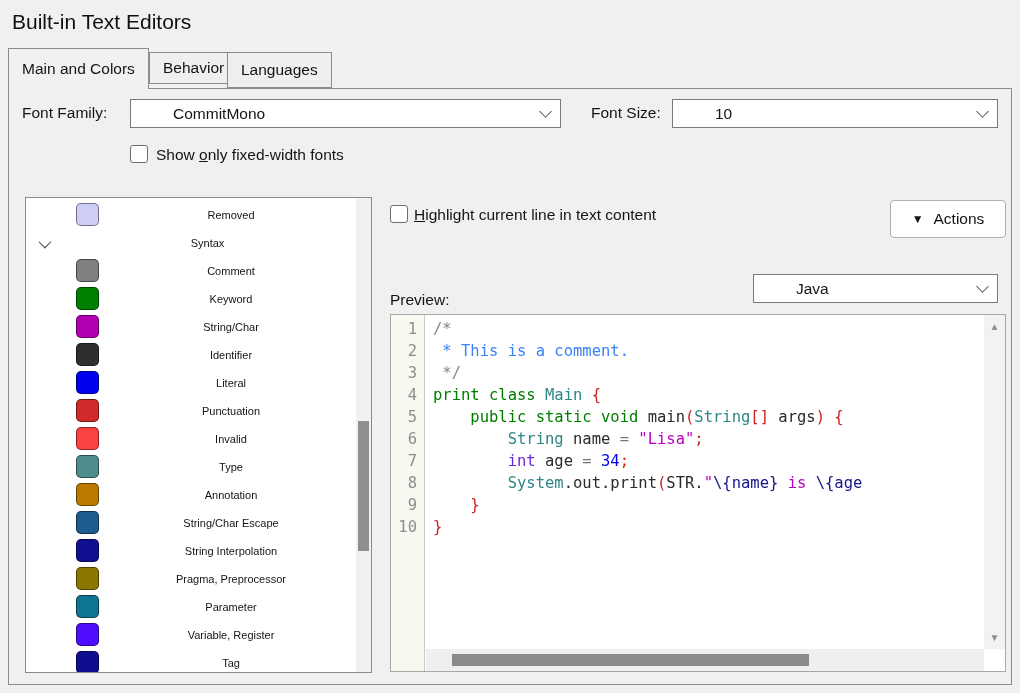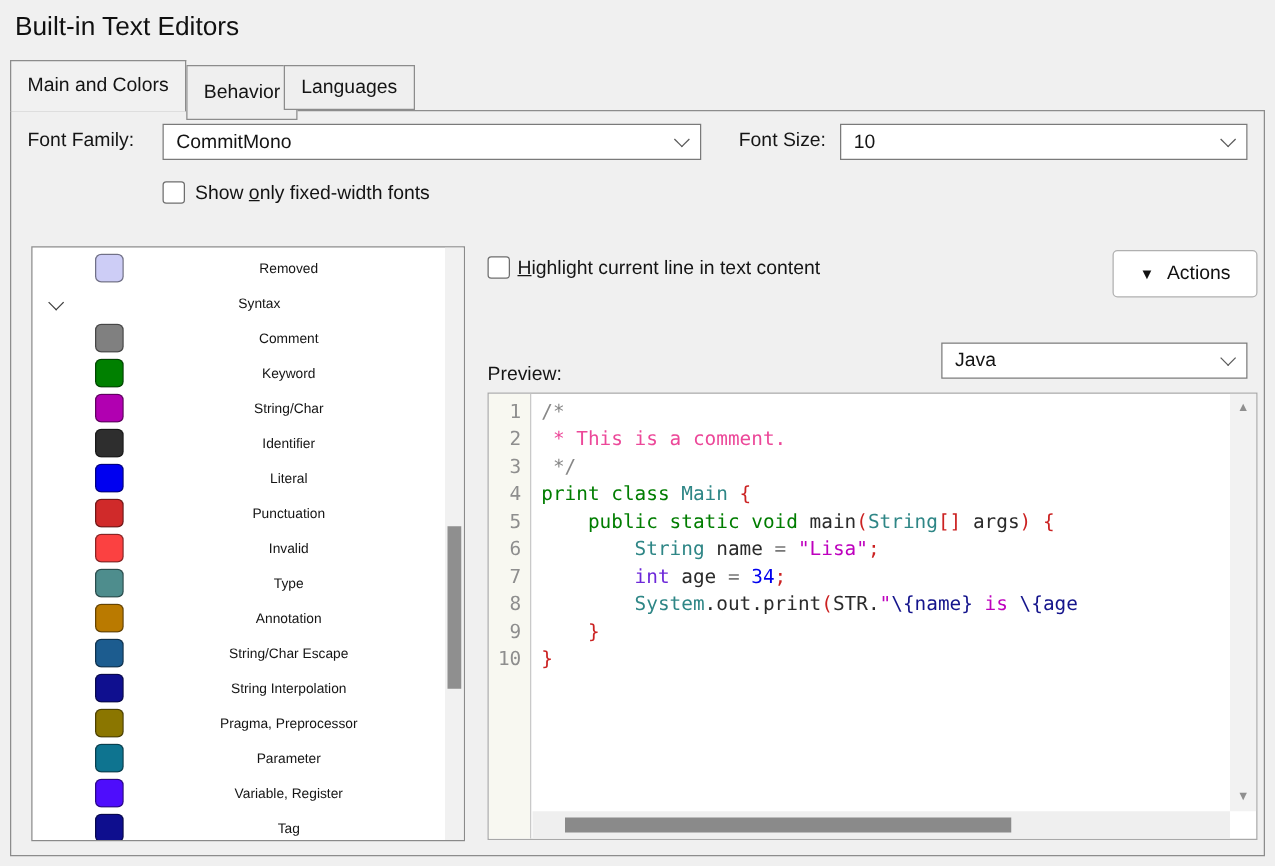--- a/index.html
+++ b/index.html
@@ -14,21 +14,21 @@
          border: 1px solid #8C8C8C; background: #EFEFEF; padding: 0 13px; z-index: 2; }
   .tab.active { background: #F1F1F1; border-bottom: none; z-index: 4; }
 
   .pane { position: absolute; left: 8px; top: 88px; width: 1004px; height: 597px;
           border: 1px solid #8C8C8C; background: transparent; z-index: 1; }
 
   .lbl { position: absolute; font-size: 15.5px; color: #151515; white-space: nowrap; }
 
   .combo { position: absolute; height: 29px; background: #FFFFFF; border: 1px solid #7A7A7A;
            display: flex; align-items: center; padding: 0 10px; font-size: 15.5px; z-index: 2; }
-  .combo .combo-value { flex: 1; white-space: nowrap; overflow: hidden; }
+  .combo .combo-value { flex: 1; white-space: nowrap; overflow: hidden; margin-left: 32px; }
   .chev { width: 9px; height: 9px; border-right: 1.6px solid #5A5A5A; border-bottom: 1.6px solid #5A5A5A;
           transform: rotate(45deg); margin-top: -5px; flex: none; }
 
   .checkbox { position: absolute; width: 18px; height: 18px; background: #FFFFFF;
               border: 1px solid #6E6E6E; border-radius: 3px; z-index: 2; }
   .cb-label { position: absolute; font-size: 15.5px; white-space: nowrap; z-index: 2; }
   .mn { text-decoration: underline; }
 
   
   .listbox { position: absolute; left: 25px; top: 197px; width: 347px; height: 476px;
@@ -68,21 +68,21 @@
   .hthumb { position: absolute; left: 26px; top: 5px; width: 357px; height: 12px; background: #8A8A8A; }
 </style>
 </head>
 <body>
 
 <div id="app">
 
   <div class="title">Built-in Text Editors</div>
 
   <div class="tab active" style="left:8px; top:48px; height:41px;">Main and Colors</div>
-  <div class="tab" style="left:149px; top:52px; height:44px;">Behavior</div>
+  <div class="tab" style="left:149px; top:52px; height:32px;">Behavior</div>
   <div class="tab" style="left:227px; top:52px; height:36px;">Languages</div>
 
   <div class="pane"></div>
 
   <div class="lbl" style="left:22px; top:104px;">Font Family:</div>
   <div class="combo" style="left:130px; top:99px; width:431px;">
     <span class="combo-value">CommitMono</span>
     <span class="chev"></span>
   </div>
 
@@ -193,21 +193,21 @@
         <span class="ln">4</span>
         <span class="ln">5</span>
         <span class="ln">6</span>
         <span class="ln">7</span>
         <span class="ln">8</span>
         <span class="ln">9</span>
         <span class="ln">10</span>
       </div>
     <div class="code" id="code-lines">
         <div class="code-line"><span style="color: rgb(135, 135, 135);">/*</span></div>
-        <div class="code-line"><span style="color: #ec4899;"> * This is a comment.</span></div>
+        <div class="code-line"><span style="color: #3b82f6;"> * This is a comment.</span></div>
         <div class="code-line"><span style="color: rgb(135, 135, 135);"> */</span></div>
         <div class="code-line"><span style="color: rgb(0, 125, 0);">print class </span><span style="color: rgb(46, 134, 134);">Main </span><span style="color: rgb(203, 34, 34);">{</span></div>
         <div class="code-line"><span style="color: rgb(43, 43, 43);">    </span><span style="color: rgb(0, 125, 0);">public static void </span><span style="color: rgb(43, 43, 43);">main</span><span style="color: rgb(203, 34, 34);">(</span><span style="color: rgb(46, 134, 134);">String</span><span style="color: rgb(203, 34, 34);">[]</span><span style="color: rgb(43, 43, 43);"> args</span><span style="color: rgb(203, 34, 34);">)</span><span style="color: rgb(203, 34, 34);"> {</span></div>
         <div class="code-line"><span style="color: rgb(43, 43, 43);">        </span><span style="color: rgb(46, 134, 134);">String</span><span style="color: rgb(43, 43, 43);"> name </span><span style="color: rgb(119, 119, 119);">= </span><span style="color: rgb(190, 0, 190);">"Lisa"</span><span style="color: rgb(203, 34, 34);">;</span></div>
         <div class="code-line"><span style="color: rgb(43, 43, 43);">        </span><span style="color: #6d28d9;">int</span><span style="color: rgb(43, 43, 43);"> age </span><span style="color: rgb(119, 119, 119);">= </span><span style="color: rgb(0, 0, 238);">34</span><span style="color: rgb(203, 34, 34);">;</span></div>
         <div class="code-line"><span style="color: rgb(43, 43, 43);">        </span><span style="color: rgb(46, 134, 134);">System</span><span style="color: rgb(43, 43, 43);">.out.print</span><span style="color: rgb(203, 34, 34);">(</span><span style="color: rgb(43, 43, 43);">STR.</span><span style="color: rgb(190, 0, 190);">"</span><span style="color: rgb(20, 20, 140);">\{name}</span><span style="color: rgb(190, 0, 190);"> is </span><span style="color: rgb(20, 20, 140);">\{age</span></div>
         <div class="code-line"><span style="color: rgb(43, 43, 43);">    </span><span style="color: rgb(203, 34, 34);">}</span></div>
         <div class="code-line"><span style="color: rgb(203, 34, 34);">}</span></div>
       </div>
     <div class="vscroll">

